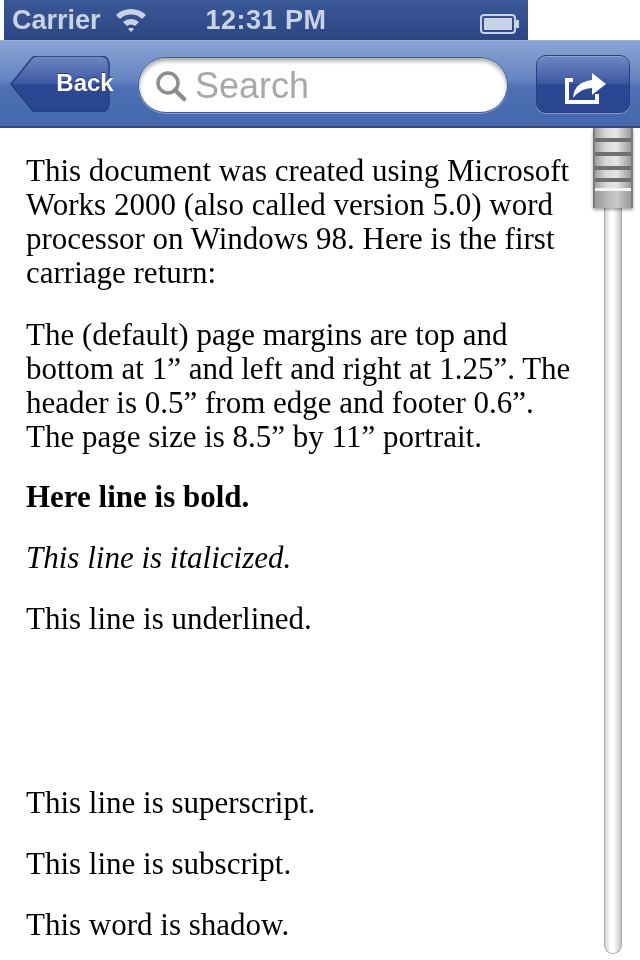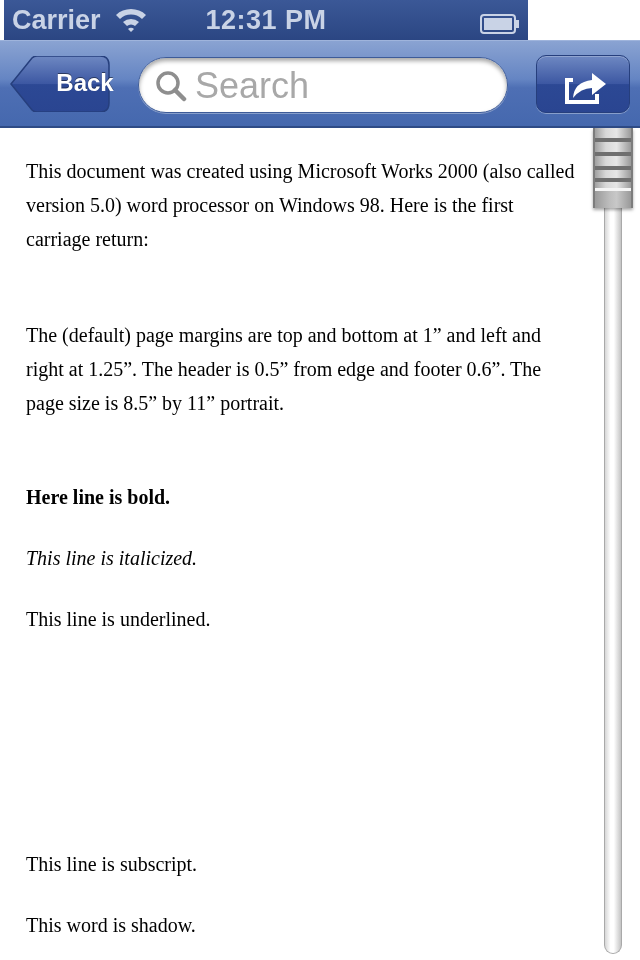--- a/index.html
+++ b/index.html
@@ -52,21 +52,21 @@
     border-radius: 10px;
     background: linear-gradient(#6e88c2 0%, #3c57a2 50%, #2c4894 51%, #2a4591 100%);
     border: 1px solid #263f7d;
     box-shadow: 0 1px 0 rgba(255,255,255,0.35), inset 0 1px 0 rgba(255,255,255,0.25);
   }
   .share-icon { position: absolute; left: 25px; top: 8px; width: 46px; height: 42px; }
 
   
   .doc-content {
     position: absolute; left: 0; top: 130px; width: 600px; height: 830px; overflow: hidden;
-    font-family: "Liberation Serif", serif; color: #000; font-size: 20px;
+    font-family: "Liberation Serif", serif; color: #000; font-size: 31px;
   }
   .doc-para { position: absolute; left: 26px; width: 550px; line-height: 34px; }
   .p-intro { top: 24px; }
   .p-margins { top: 188px; }
   .p-line { line-height: 30px; white-space: nowrap; }
   .l-bold { top: 352px; font-weight: bold; }
   .l-italic { top: 413px; font-style: italic; }
   .l-underline { top: 474px; }
   .l-strike { top: 535px; }
   .l-bui { top: 596px; font-weight: bold; font-style: italic; }
@@ -152,20 +152,21 @@
     </span>
   </div>
 </div>
 
 <div class="doc-content">
   <p class="doc-para p-intro">This document was created using Microsoft Works 2000 (also called version 5.0) word processor on Windows 98.   Here is the first carriage return:</p>
   <p class="doc-para p-margins">The (default) page margins are top and bottom at 1” and left and right at 1.25”.  The header is 0.5” from edge and footer 0.6”.  The page size is 8.5” by 11” portrait.</p>
   <p class="doc-para p-line l-bold">Here line is bold.</p>
   <p class="doc-para p-line l-italic">This line is italicized.</p>
   <p class="doc-para p-line l-underline">This line is underlined.</p>
+  <p class="doc-para p-line l-super">This line is superscript.</p>
   <p class="doc-para p-line l-sub">This line is subscript.</p>
   <p class="doc-para p-line l-shadow">This word is shadow.</p>
 </div>
 
 <div class="scroll-track"></div>
 <div class="scroll-thumb">
   <div class="thumb-grip" style="top:10px"></div>
   <div class="thumb-grip" style="top:24px"></div>
   <div class="thumb-grip" style="top:38px"></div>
   <div class="thumb-grip" style="top:50px"></div>

